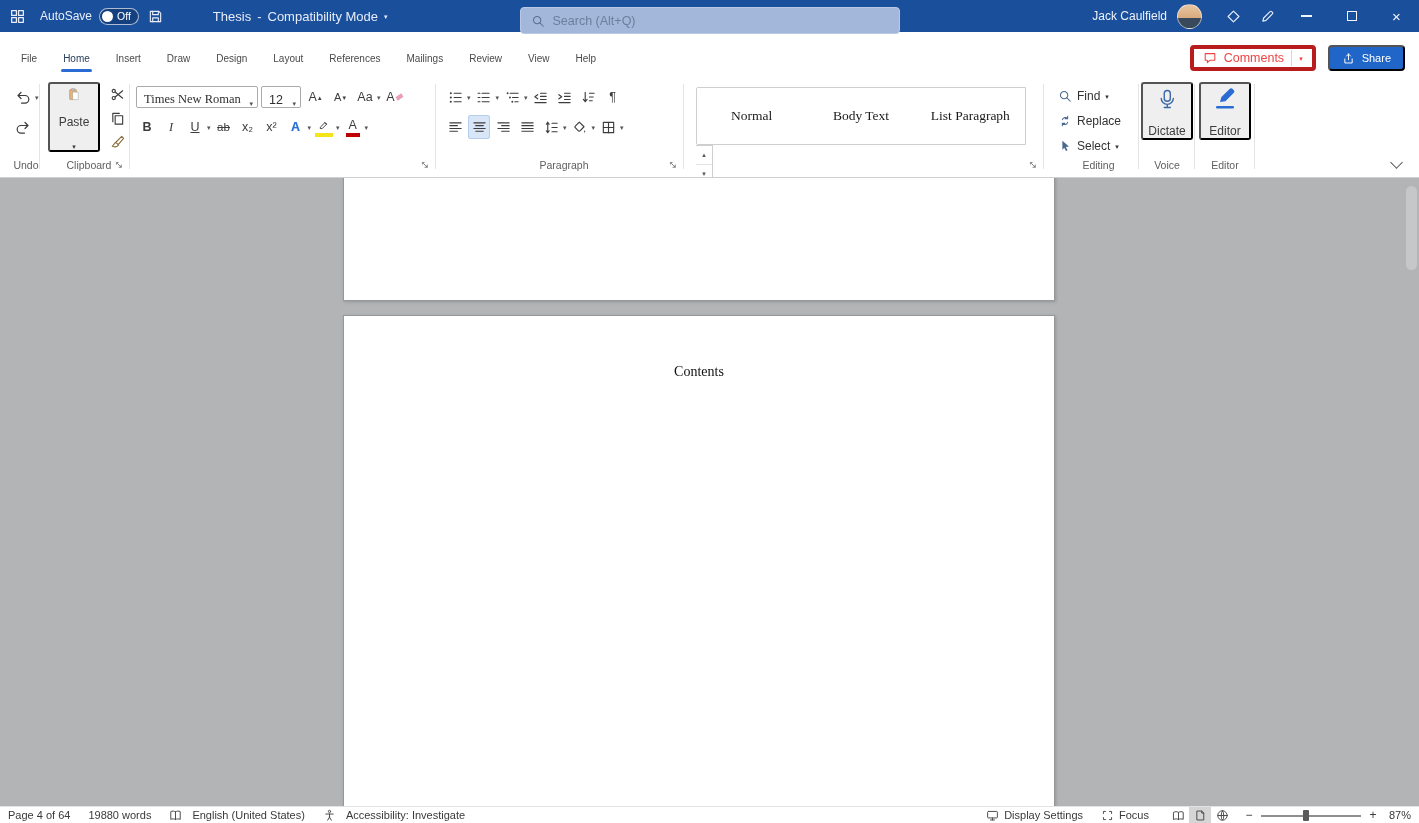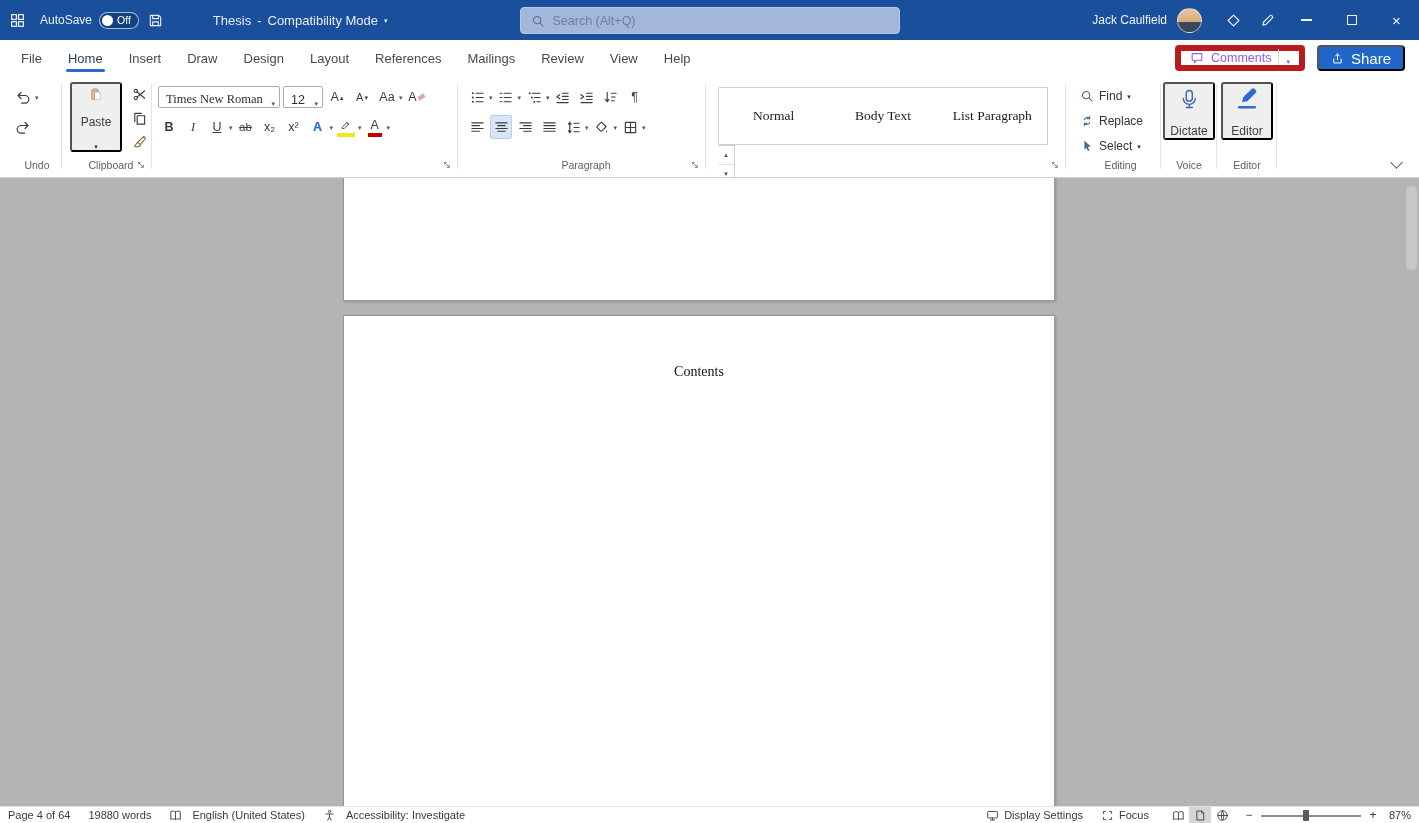--- a/index.html
+++ b/index.html
@@ -1,21 +1,21 @@
 <!DOCTYPE html>
 <html><head>
 <meta charset="utf-8">
 <style>
   * { margin:0; padding:0; box-sizing:border-box; }
   html,body { width:1419px; height:823px; overflow:hidden;
     font-family:"Liberation Sans", sans-serif; background:#fff; }
   .app { position:relative; width:1419px; height:823px; }
 
   
-  .titlebar { position:absolute; top:0; left:0; right:0; height:40px;
+  .titlebar { position:absolute; top:0; left:0; right:0; height:32px;
     background:#1a4f9c; display:flex; align-items:center; color:#fff; }
   .tb-icon { width:34px; height:40px; display:flex; align-items:center; justify-content:center; color:#e9eef8; }
   .ic { fill:none; stroke:currentColor; stroke-width:1.2; stroke-linecap:round; stroke-linejoin:round; }
   .autosave { display:flex; align-items:center; gap:7px; margin-left:6px; }
   .as-label { font-size:12px; color:#e8eef8; }
   .as-pill { display:flex; align-items:center; gap:4px; height:17px; padding:0 7px 0 2px;
     border:1px solid rgba(255,255,255,.65); border-radius:9px; background:rgba(0,0,0,.18); }
   .as-knob { width:11px; height:11px; border-radius:50%; background:#fff; }
   .as-state { font-size:10.5px; color:#fff; }
   .doc-title { display:flex; align-items:center; gap:6px; margin-left:40px; font-size:13px; color:#e6ecf7; }
@@ -32,30 +32,30 @@
     background:linear-gradient(180deg,#e7c6a2 0%,#d9ab7d 55%,#39495c 56%);
     border:1px solid rgba(255,255,255,.55); }
   .winbtn { width:45px; height:40px; display:flex; align-items:center; justify-content:center; color:#f2f5fb; font-size:15px; }
   .min-glyph { width:11px; height:1.4px; background:#f2f5fb; display:block; }
   .max-glyph { width:10px; height:10px; border:1.2px solid #f2f5fb; display:block; }
 
   
   .tabsrow { position:absolute; top:40px; left:0; right:0; height:36px; background:#fff;
     display:flex; align-items:center; padding-left:8px; }
   .tab { position:relative; height:100%; display:flex; align-items:center; padding:0 13px;
-    font-size:13px; color:#4a4a4a; }
+    font-size:10px; color:#4a4a4a; }
   .tab.active { color:#29415e; }
   .tab.active::after { content:""; position:absolute; left:11px; right:11px; bottom:4px; height:3px;
     border-radius:2px; background:#2b6cd4; }
   .tab-actions { margin-left:auto; display:flex; align-items:center; gap:12px; margin-right:14px; }
-  .btn-comments { display:flex; align-items:flex-end; gap:7px; height:26px; padding:0 9px;
-    border:6px solid #b91c1c; border-radius:4px; background:#fff; color:#8b5cf6; font-size:12.5px; }
+  .btn-comments { display:flex; align-items:center; gap:7px; height:26px; padding:0 9px;
+    border:4px solid #b91c1c; border-radius:4px; background:#fff; color:#ef4444; font-size:12.5px; }
   .btn-comments .divider { width:1px; height:16px; background:#d8d8d8; }
   .btn-share { display:flex; align-items:center; gap:7px; height:26px; padding:0 12px;
-    border-radius:4px; background:#1f66c8; color:#fff; font-size:15px; }
+    border-radius:4px; background:#1f66c8; color:#fff; font-size:11px; }
 
   
   .ribbon { position:absolute; top:76px; left:0; right:0; height:102px; background:#fff;
     border-bottom:1px solid #cfcfcf; display:flex; }
   .rgroup { position:relative; height:100%; display:flex; flex-direction:column; padding-top:6px; flex:none; }
   .rgroup::after { content:""; position:absolute; right:0; top:8px; bottom:8px; width:1px; background:#e4e4e4; }
   .glabel { margin-top:auto; text-align:center; font-size:10.5px; color:#5f5f5f; padding-bottom:6px; }
   .launcher { position:absolute; right:4px; bottom:5px; width:14px; height:14px;
     display:flex; align-items:center; justify-content:center; color:#6a6a6a; }
   .rrow { display:flex; align-items:center; height:30px; gap:1px; }
@@ -360,21 +360,21 @@
               <use href="#i-share"></use>
             </svg>
           </span>
         <span>Share</span>
       </button>
     </div>
   </nav>
 
   <section class="ribbon">
 
-    <div class="rgroup" style="width:62px; padding-left:12px;justify-content:center;">
+    <div class="rgroup" style="width:40px; padding-left:12px;justify-content:center;">
       <div class="rrow">
         <span class="btn-combo">
           <span class="sbtn">
               <svg class="ic" width="16" height="16">
                 <use href="#i-undo"></use>
               </svg>
             </span>
           <span class="chev">▾</span>
         </span>
       </div>

